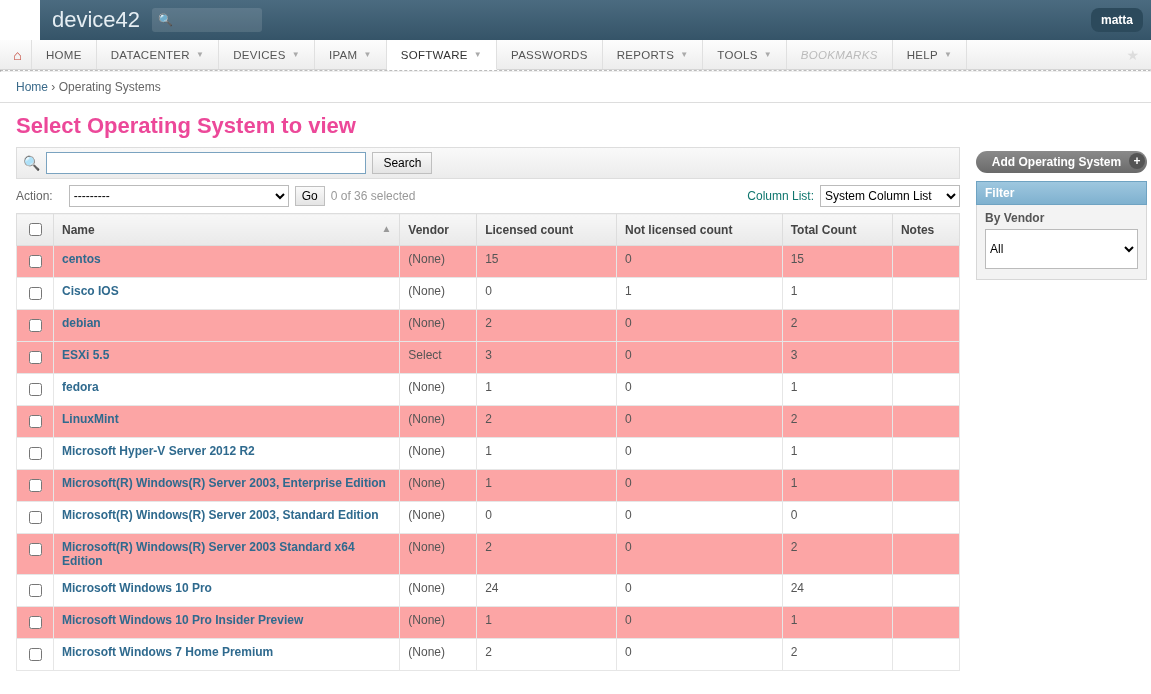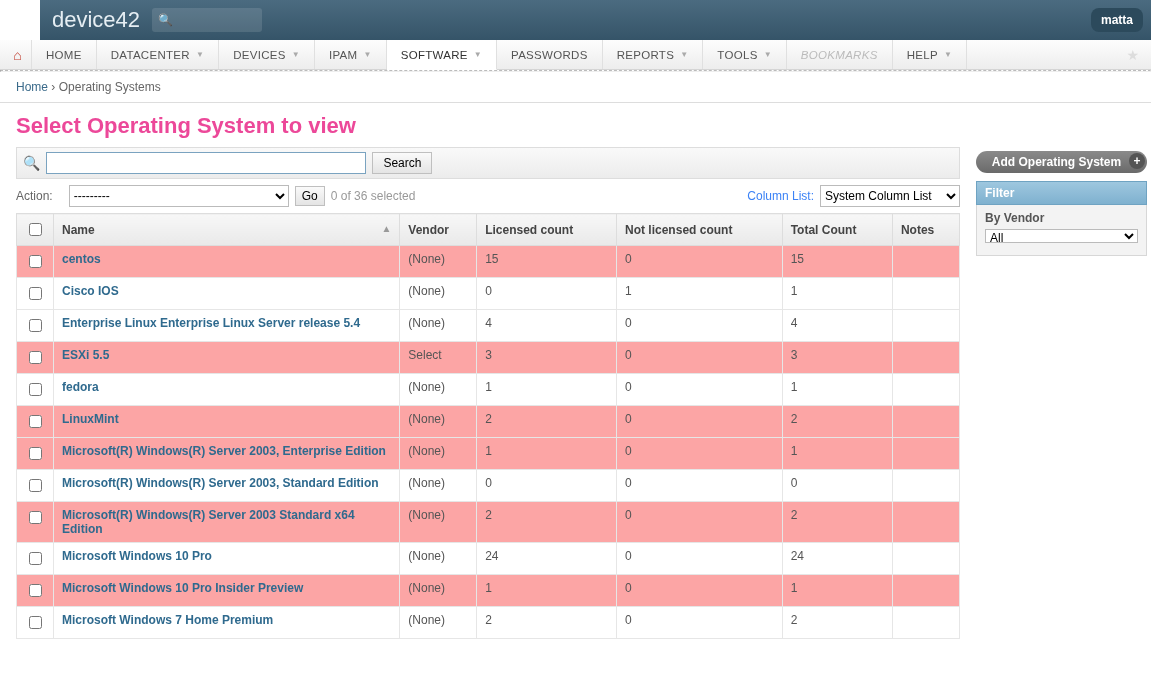--- a/index.html
+++ b/index.html
@@ -216,21 +216,21 @@
   }
   .action-row .go-btn {
     background: linear-gradient(#fafafa,#e4e4e4);
     border: 1px solid #bfbfbf;
     padding: 2px 6px;
     cursor: pointer;
     font-size: 12px;
     margin: 0 6px;
   }
   .action-row .spacer { flex: 1; }
-  .column-list-label { margin-right: 6px; color:#3b82f6; }
+  .column-list-label { margin-right: 6px; color:#0f766e; }
   .action-row .col-select {
     min-width: 140px;
   }
   
   table.data {
     width: 100%;
     border-collapse: collapse;
     font-size: 12px;
   }
   table.data th {
@@ -278,21 +278,21 @@
   .filter-body label {
     font-weight: bold;
     color: #555;
     display: block;
     margin-bottom: 4px;
     font-size: 12px;
   }
   .filter-body select {
     width: 100%;
     border: 1px solid #bbb;
-    height: 14px;
+    height: 40px;
     font-size: 12px;
     background:#fff;
   }
 </style>
 </head>
 <body>
 
 <div class="topbar">
   <div class="brand">device42</div>
   <div class="top-search-wrap">
@@ -399,27 +399,27 @@
           </tr>
           <tr class="even">
             <td class="cb"><input type="checkbox" style=""></td>
             <td class="name" style="max-width: 260px;"><a href="#">Cisco IOS</a></td>
             <td>(None)</td>
             <td>0</td>
             <td>1</td>
             <td>1</td>
             <td></td>
           </tr>
-          <tr class="even">
-            <td class="cb"><input type="checkbox" style=""></td>
-            <td class="name" style="max-width: 260px;"><a href="#">Enterprise Linux Enterprise Linux Server release 5.4</a></td>
-            <td>(None)</td>
-            <td>4</td>
-            <td>0</td>
-            <td>4</td>
+          <tr class="odd">
+            <td class="cb"><input type="checkbox" style=""></td>
+            <td class="name" style="max-width: 260px;"><a href="#">debian</a></td>
+            <td>(None)</td>
+            <td>2</td>
+            <td>0</td>
+            <td>2</td>
             <td></td>
           </tr>
           <tr class="odd">
             <td class="cb"><input type="checkbox" style=""></td>
             <td class="name" style="max-width: 260px;"><a href="#">ESXi 5.5</a></td>
             <td>Select</td>
             <td>3</td>
             <td>0</td>
             <td>3</td>
             <td></td>
@@ -433,20 +433,29 @@
             <td>1</td>
             <td></td>
           </tr>
           <tr class="odd">
             <td class="cb"><input type="checkbox" style=""></td>
             <td class="name" style="max-width: 260px;"><a href="#">LinuxMint</a></td>
             <td>(None)</td>
             <td>2</td>
             <td>0</td>
             <td>2</td>
+            <td></td>
+          </tr>
+          <tr class="even">
+            <td class="cb"><input type="checkbox" style=""></td>
+            <td class="name" style="max-width: 260px;"><a href="#">Microsoft Hyper-V Server 2012 R2</a></td>
+            <td>(None)</td>
+            <td>1</td>
+            <td>0</td>
+            <td>1</td>
             <td></td>
           </tr>
           <tr class="odd">
             <td class="cb"><input type="checkbox" style=""></td>
             <td class="name" style="max-width: 260px;"><a href="#">Microsoft(R) Windows(R) Server 2003, Enterprise Edition</a></td>
             <td>(None)</td>
             <td>1</td>
             <td>0</td>
             <td>1</td>
             <td></td>

